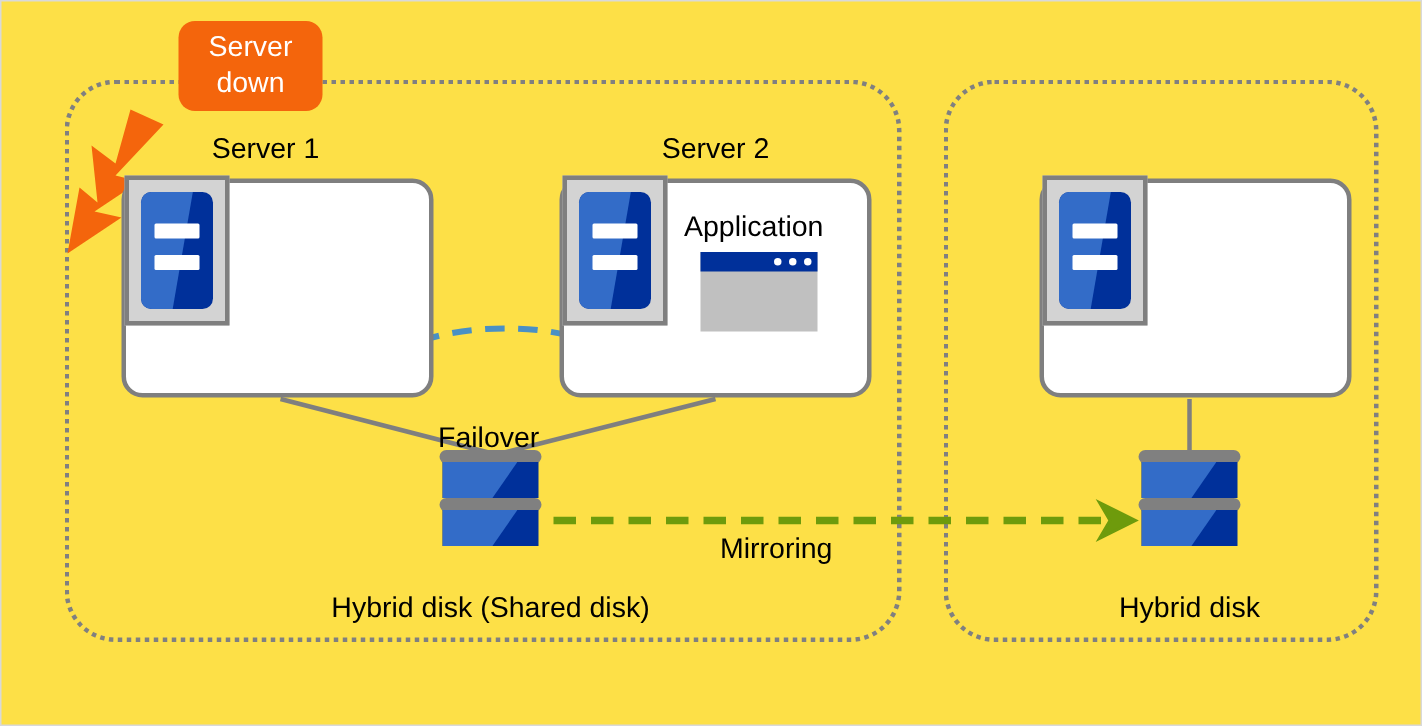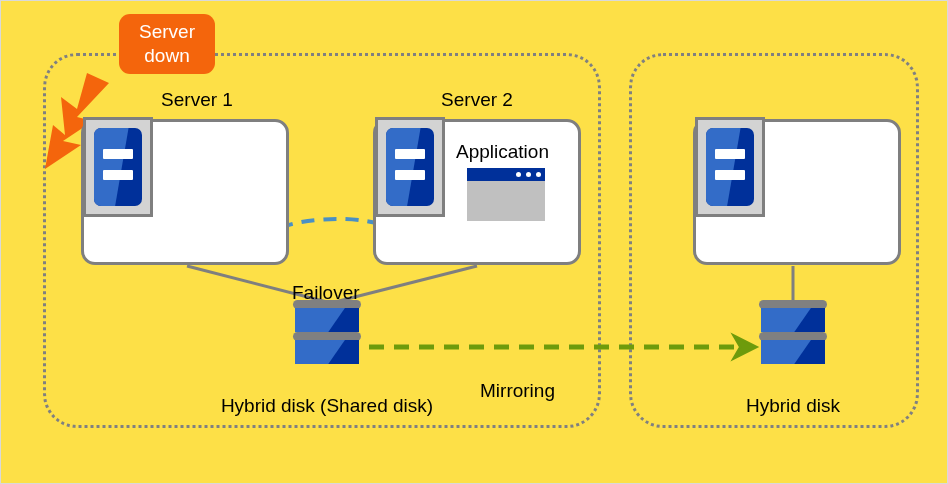--- a/index.html
+++ b/index.html
@@ -60,21 +60,21 @@
   #server2-box { left: 372px; top: 118px; width: 208px; height: 146px; }
   #server3-box { left: 692px; top: 118px; width: 208px; height: 146px; }
 
   .server-title {
     position: absolute;
     font-size: 19px;
     color: #000000;
     text-align: center;
     white-space: nowrap;
   }
-  #server1-title { left: 92px;  top: 88px; width: 208px; }
+  #server1-title { left: 72px;  top: 88px; width: 208px; }
   #server2-title { left: 372px; top: 88px; width: 208px; }
   #server3-title { left: 692px; top: 88px; width: 208px; }
 
   
   .server-icon {
     position: absolute;
     width: 70px;
     height: 100px;
     background: #d3d3d3;
     border: 3px solid #7f7f7f;
@@ -202,21 +202,21 @@
   #disk-mirror-label { left: 632px; top: 394px; width: 320px; }
 
   
   .annot {
     position: absolute;
     font-size: 19px;
     color: #000000;
     white-space: nowrap;
   }
   #failover-label  { left: 291px; top: 233px; margin-top: 48px; }
-  #mirroring-label { left: 479px; top: 355px; margin-top: 24px; }
+  #mirroring-label { left: 479px; top: 355px; }
 
   
   #server-down-badge {
     position: absolute;
     left: 118px;
     top: 13px;
     width: 96px;
     height: 60px;
     background: #f4650c;
     border-radius: 11px;

